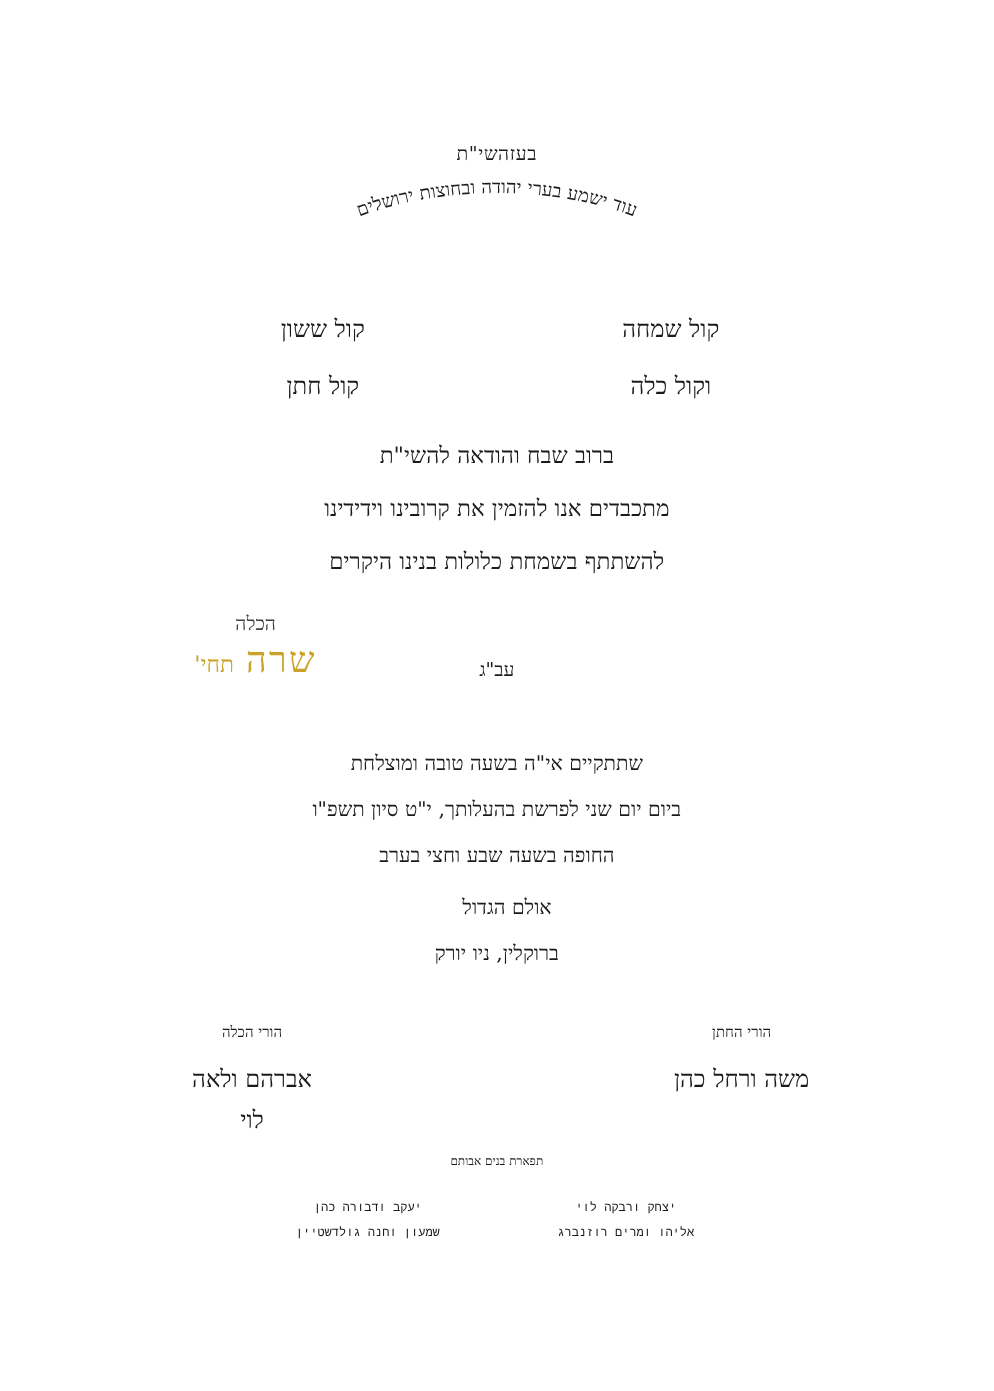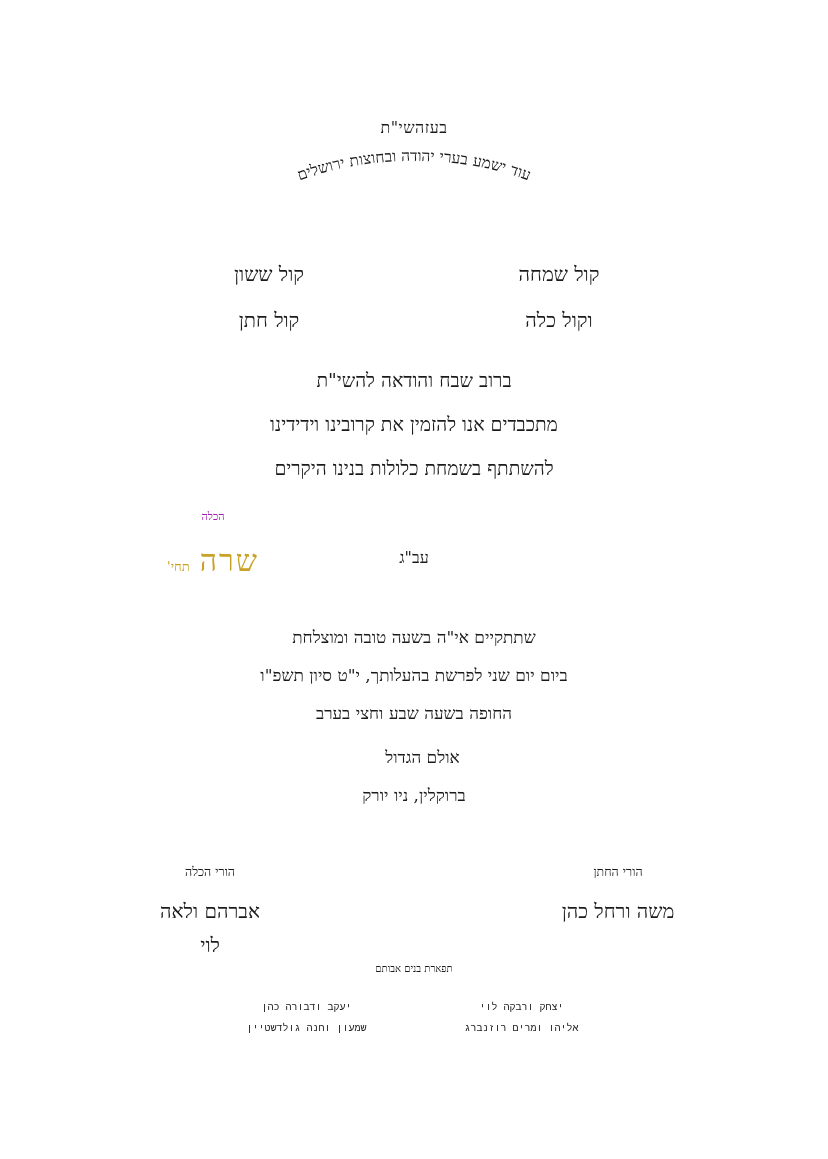--- a/index.html
+++ b/index.html
@@ -94,38 +94,38 @@
   }
   .couple-col {
     position: absolute;
     top: 0;
     width: 250px;
     text-align: center;
   }
   .couple-col.groom { right: 88px; }
   .couple-col.bride { left: 88px; }
   .role-label {
-    font-size: 11px;
-    color: #a21caf;
-    margin-bottom: 21px;
+    font-size: 16px;
+    color: #404040;
+    margin-bottom: 4px;
   }
   .name-line {
     display: flex;
     align-items: baseline;
     justify-content: center;
     gap: 10px;
   }
   .big-name {
     font-size: 30px;
     color: #c9a227;
     letter-spacing: 2px;
     line-height: 1.1;
   }
   .name-suffix {
-    font-size: 13px;
+    font-size: 19px;
     color: #c9a227;
   }
   .ach-g {
     position: absolute;
     top: 38px;
     left: 0;
     right: 0;
     text-align: center;
     font-size: 16px;
   }
@@ -146,21 +146,21 @@
   
   .parents {
     position: absolute;
     left: 0;
     right: 0;
     top: 852px;
     height: 110px;
   }
   .parents-col {
     position: absolute;
-    top: 12px;
+    top: 0;
     width: 300px;
     text-align: center;
   }
   .parents-col.groom { right: 60px; }
   .parents-col.bride { left: 60px; }
   .parents-label {
     font-size: 12.5px;
     margin-bottom: 14px;
   }
   .parents-name {

